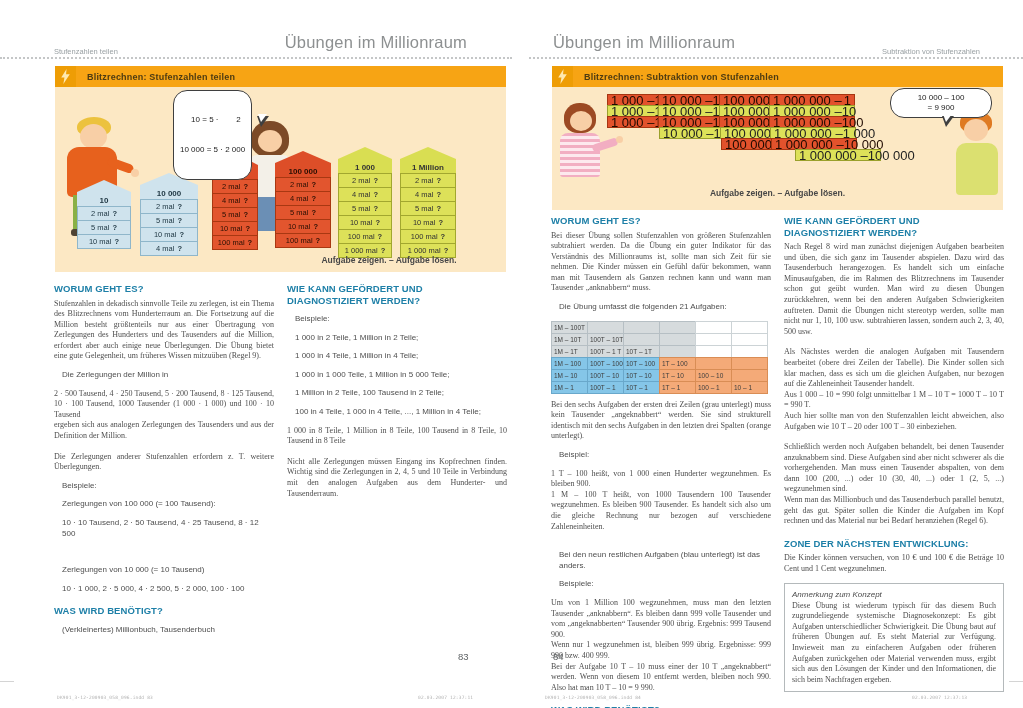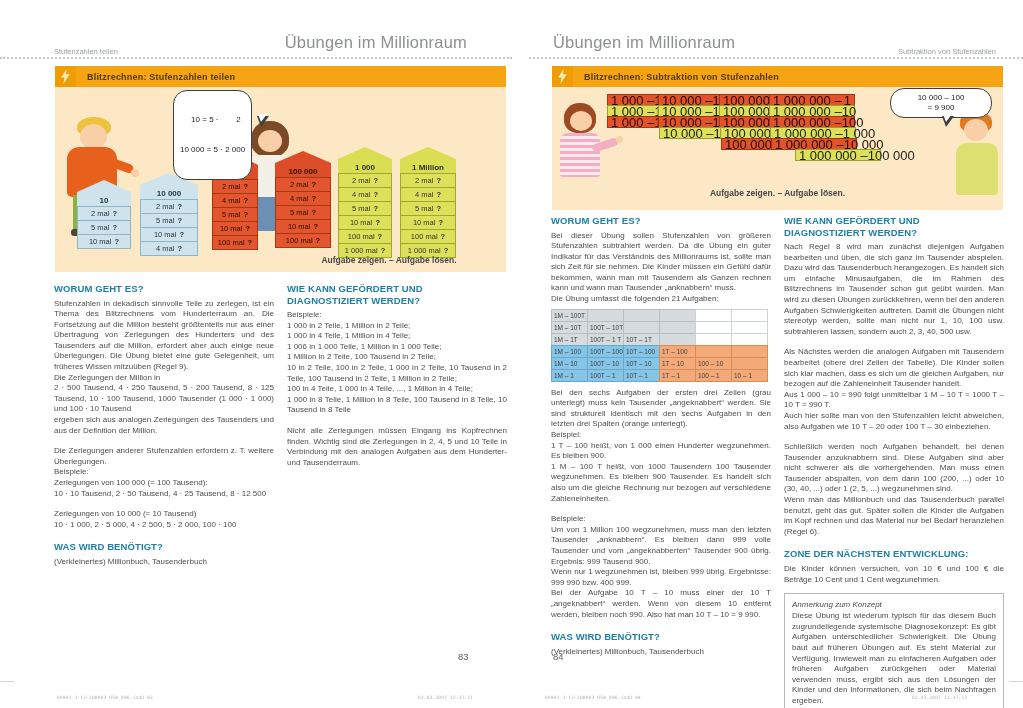--- a/index.html
+++ b/index.html
@@ -3,21 +3,21 @@
 <meta charset="utf-8">
 <style>
   html,body{margin:0;padding:0;}
   #canvas{position:relative;width:1023px;height:708px;background:#ffffff;font-family:"Liberation Sans",sans-serif;overflow:hidden;}
   .page{position:absolute;top:0;height:708px;}
   #page-left{left:48px;width:459px;}
   #page-right{left:545px;width:459px;}
 
   .hdr-label{position:absolute;font-size:7.5px;color:#9aa1a4;}
   #page-left .hdr-label{left:6px;top:47px;}
-  #page-right .hdr-label{right:8px;top:47px;}
+  #page-right .hdr-label{right:24px;top:47px;}
   .hdr-title{position:absolute;font-size:16.5px;color:#8d9091;letter-spacing:.2px;}
   #page-left .hdr-title{right:40px;top:33px;}
   #page-right .hdr-title{left:8px;top:33px;}
   .dotrule{position:absolute;top:57px;height:0;border-bottom:2px dotted #c4c6c7;}
   #rule-left{left:0;width:512px;}
   #rule-right{left:529px;width:494px;}
 
   .banner{position:absolute;left:7px;right:1px;top:66px;height:21px;background:#f7a414;display:flex;align-items:center;}
   .bolt-box{width:21px;height:21px;background:#ee9d05;display:flex;align-items:center;justify-content:center;flex:0 0 21px;}
   .banner-title{margin-left:11px;font-size:9px;font-weight:bold;color:#4d3b12;letter-spacing:.2px;}
@@ -94,22 +94,22 @@
   .sgreen .scell{background:#dde159;border-color:#9aa02c;color:#222;}
   .c0{width:52px;}.c1{width:62px;}.c2{width:51px;}.c3{width:86px;}
   .ind1{margin-left:52px;}.ind2{margin-left:114px;}.ind3{margin-left:188px;}
 
   .cols{position:absolute;left:6px;right:0;display:flex;gap:13px;}
   #page-left .cols{top:283px;}
   #page-right .cols{top:215px;}
   .col{width:223px;}
   .sec-h{font-size:9.5px;font-weight:bold;color:#1d7fa7;margin:0 0 4px 0;line-height:11.5px;letter-spacing:.1px;}
   .sec-h.mt{margin-top:11px;}
-  .bp{font-size:8px;line-height:10.6px;color:#4e4e4e;text-align:justify;margin:0;}
-  .bl{font-size:8px;line-height:10.6px;color:#4e4e4e;text-align:left;margin:0;}
+  .bp{font-size:8px;line-height:10.6px;color:#4e4e4e;text-align:justify;margin:0;font-family:Liberation Serif, serif;}
+  .bl{font-size:8px;line-height:10.6px;color:#4e4e4e;text-align:left;margin:8px;}
   .gap{height:10px;}
 
   .ttable{margin:4px 0 6px 0;}
   .trow{display:flex;}
   .trow + .trow{margin-top:-1px;}
   .tcell{box-sizing:border-box;width:37px;height:13px;border:1px solid #b6bfc4;font-size:6.5px;display:flex;align-items:center;padding-left:2px;color:#3d3d3d;white-space:nowrap;}
   .tcell + .tcell{margin-left:-1px;}
   .tg{background:#d6dbdd;}
   .tw{background:#ffffff;border-color:#ccd3d6;}
   .tb{background:#85c6e8;border-color:#69a8cb;}
@@ -336,23 +336,22 @@
         <p class="bl">Zerlegungen von 10 000 (= 10 Tausend)</p>
         <p class="bl">10 · 1 000, 2 · 5 000, 4 · 2 500, 5 · 2 000, 100 · 100</p>
         <h3 class="sec-h mt">WAS WIRD BENÖTIGT?</h3>
         <p class="bl">(Verkleinertes) Millionbuch, Tausenderbuch</p>
       </div>
       <div class="col">
         <h3 class="sec-h">WIE KANN GEFÖRDERT UND DIAGNOSTIZIERT WERDEN?</h3>
         <p class="bl">Beispiele:</p>
         <p class="bl">1 000 in 2 Teile, 1 Million in 2 Teile;</p>
         <p class="bl">1 000 in 4 Teile, 1 Million in 4 Teile;</p>
-        <p class="bl">1 006 in 1 000 Teile, 1 Million in 1 000 Teile;</p>
+        <p class="bl">1 000 in 1 000 Teile, 1 Million in 5 000 Teile;</p>
         <p class="bl">1 Million in 2 Teile, 100 Tausend in 2 Teile;</p>
-        <p class="bp">10 in 2 Teile, 100 in 2 Teile, 1 000 in 2 Teile, 10 Tausend in 2 Teile, 100 Tausend in 2 Teile, 1 Million in 2 Teile;</p>
         <p class="bl">100 in 4 Teile, 1 000 in 4 Teile, ..., 1 Million in 4 Teile;</p>
         <p class="bp">1 000 in 8 Teile, 1 Million in 8 Teile, 100 Tausend in 8 Teile, 10 Tausend in 8 Teile</p>
         <div class="gap"></div>
         <p class="bp">Nicht alle Zerlegungen müssen Eingang ins Kopfrechnen finden. Wichtig sind die Zerlegungen in 2, 4, 5 und 10 Teile in Verbindung mit den analogen Aufgaben aus dem Hunderter- und Tausenderraum.</p>
       </div>
     </div>
 
     <div class="pgnum">83</div>
   </div>
 
@@ -535,20 +534,21 @@
             <div class="tcell to">100 – 1</div>
             <div class="tcell to">10 – 1</div>
           </div>
         </div>
 
         <p class="bp">Bei den sechs Aufgaben der ersten drei Zeilen (grau unterlegt) muss kein Tausender „angeknabbert“ werden. Sie sind strukturell identisch mit den sechs Aufgaben in den letzten drei Spalten (orange unterlegt).</p>
         <p class="bl">Beispiel:</p>
         <p class="bp">1 T – 100 heißt, von 1 000 einen Hunderter wegzunehmen. Es bleiben 900.</p>
         <p class="bp">1 M – 100 T heißt, von 1000 Tausendern 100 Tausender wegzunehmen. Es bleiben 900 Tausender. Es handelt sich also um die gleiche Rechnung nur bezogen auf verschiedene Zahleneinheiten.</p>
         <div class="gap"></div>
+        <p class="bl">Bei den neun restlichen Aufgaben (blau unterlegt) ist das anders.</p>
         <p class="bl">Beispiele:</p>
         <p class="bp">Um von 1 Million 100 wegzunehmen, muss man den letzten Tausender „anknabbern“. Es bleiben dann 999 volle Tausender und vom „angeknabberten“ Tausender 900 übrig. Ergebnis: 999 Tausend 900.</p>
         <p class="bp">Wenn nur 1 wegzunehmen ist, bleiben 999 übrig. Ergebnisse: 999 990 bzw. 400 999.</p>
         <p class="bp">Bei der Aufgabe 10 T – 10 muss einer der 10 T „angeknabbert“ werden. Wenn von diesem 10 entfernt werden, bleiben noch 990. Also hat man 10 T – 10 = 9 990.</p>
         <h3 class="sec-h mt">WAS WIRD BENÖTIGT?</h3>
         <p class="bl">(Verkleinertes) Millionbuch, Tausenderbuch</p>
       </div>
 
       <div class="col">
         <h3 class="sec-h">WIE KANN GEFÖRDERT UND DIAGNOSTIZIERT WERDEN?</h3>

